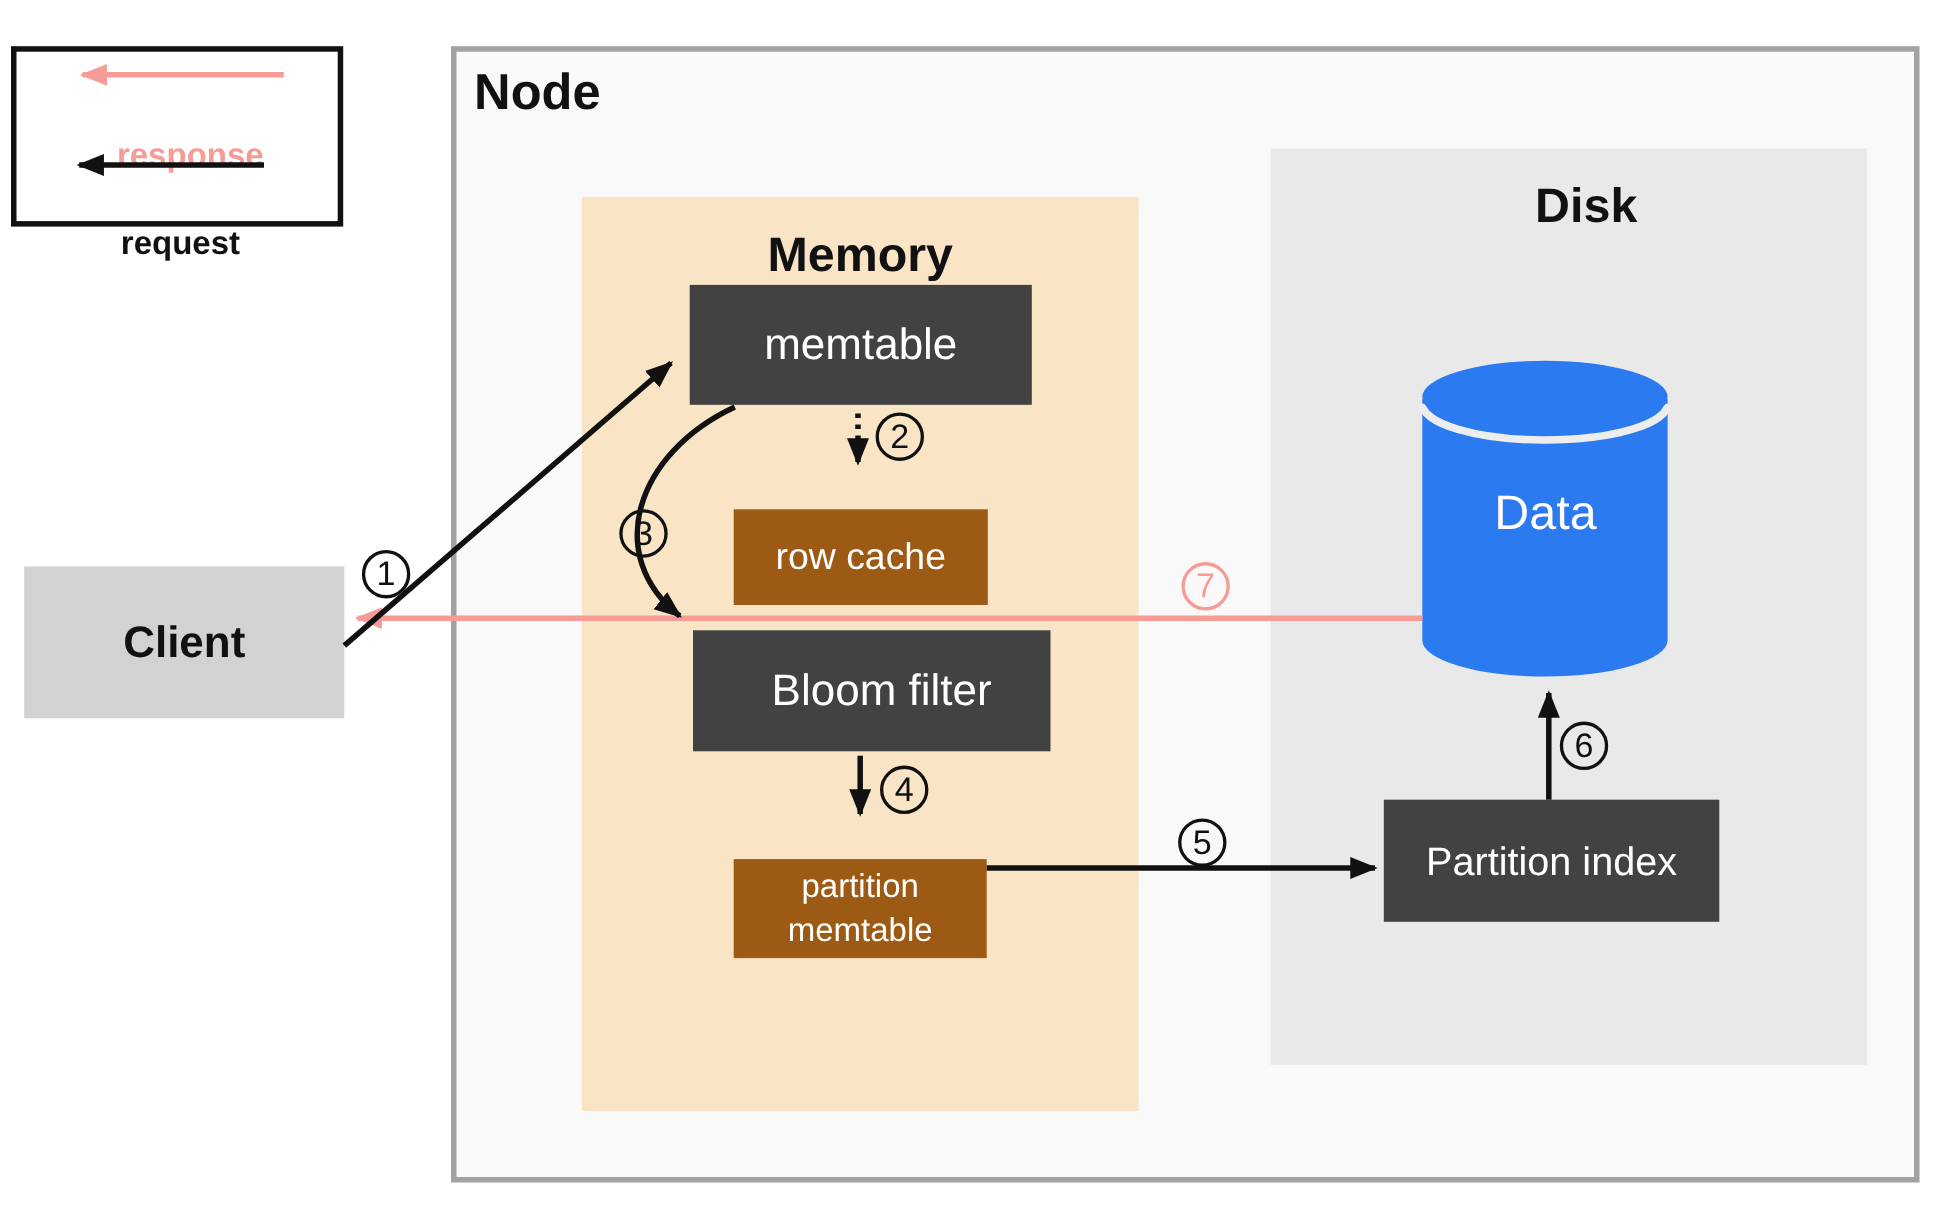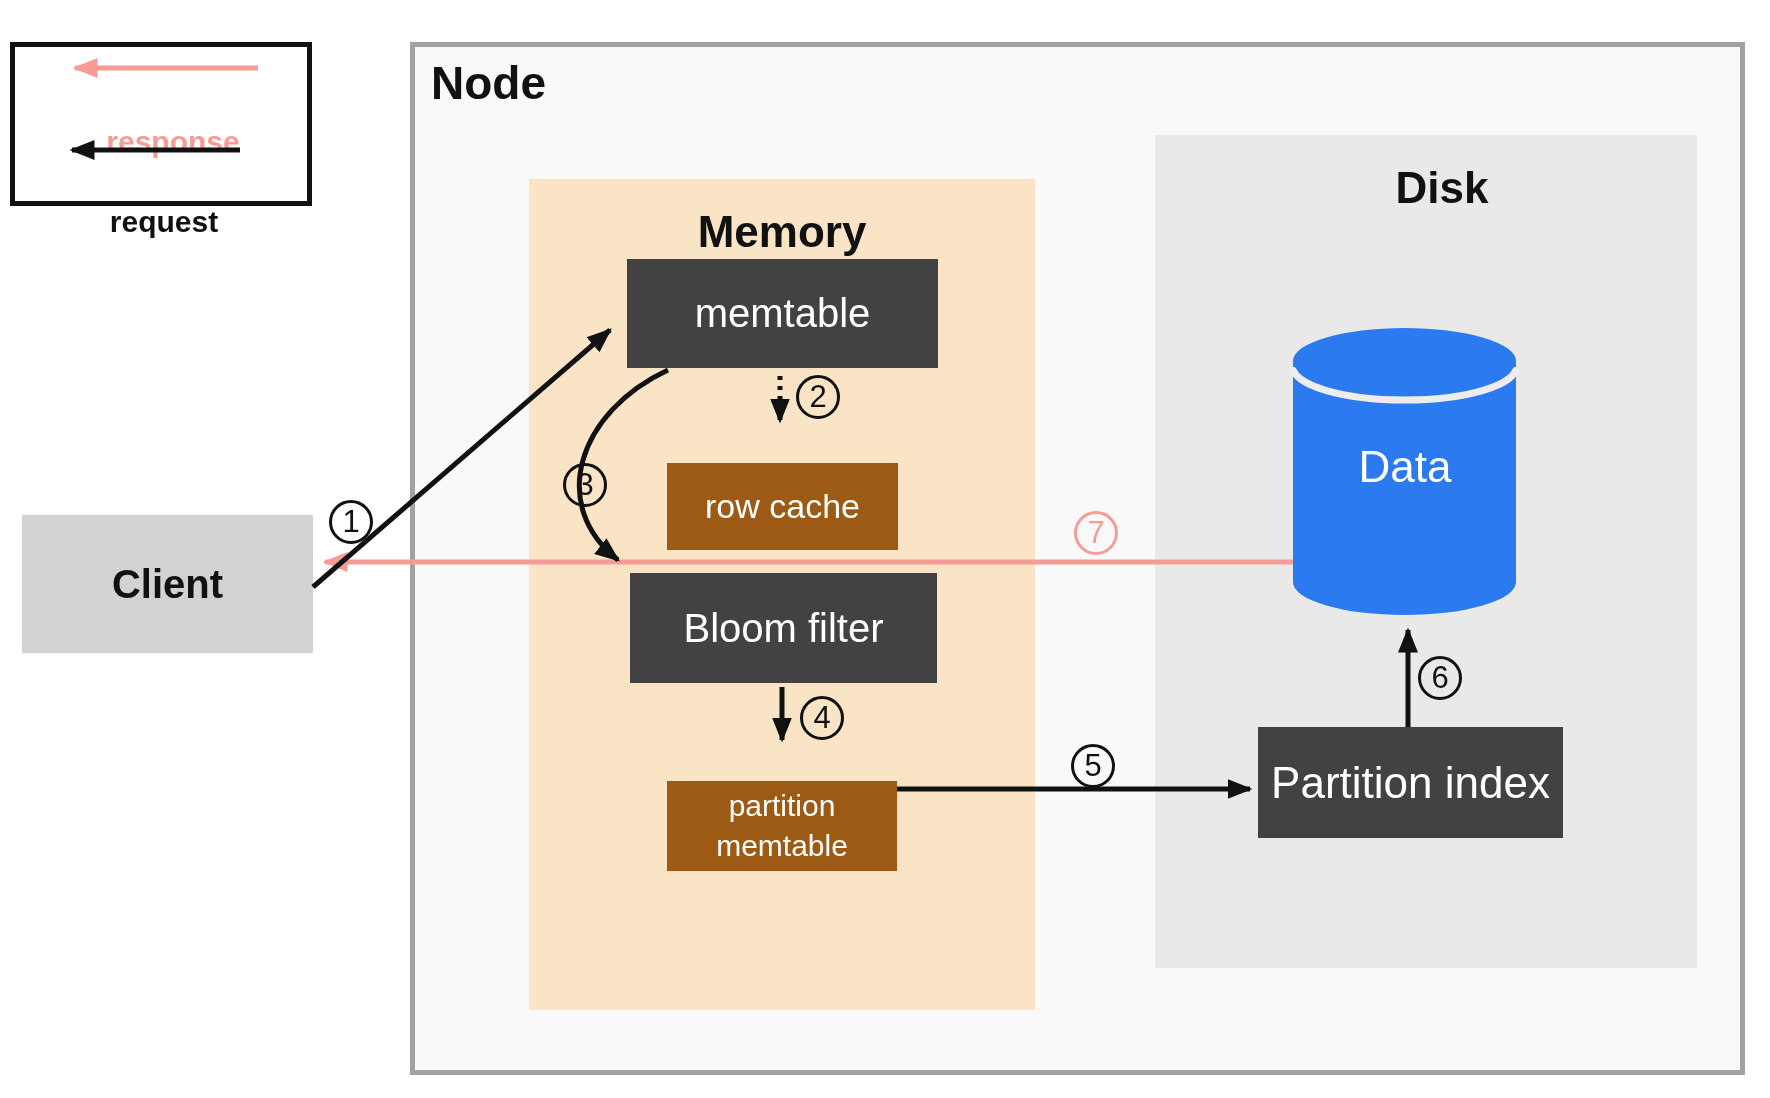--- a/index.html
+++ b/index.html
@@ -18,23 +18,23 @@
   .node-box{left:410px;top:42px;width:1335px;height:1033px;background:#f9f9f9;border:5px solid #a2a2a2;box-sizing:border-box;z-index:1;}
   .node-title{left:431px;top:56px;font-size:46px;font-weight:bold;z-index:2;}
   .memory-panel{left:529px;top:135px;width:506px;height:831px;background:#fae4c6;z-index:1;margin-top:44px;}
   .disk-panel{left:1155px;top:135px;width:510px;height:833px;background:#e9e9e9;z-index:1;padding-left:32px;}
   .panel-title{width:100%;text-align:center;padding-top:28px;font-size:44px;font-weight:bold;}
   
   .dark-box{background:#424242;color:#fff;display:flex;align-items:center;justify-content:center;z-index:2;text-align:center;}
   .brown-box{background:#9d5a14;color:#fff;display:flex;align-items:center;justify-content:center;z-index:2;text-align:center;margin-top:36px;}
   .memtable-box{left:627px;top:259px;width:311px;height:109px;font-size:40px;}
   .rowcache-box{left:667px;top:427px;width:231px;height:87px;font-size:34px;}
-  .bloom-box{left:630px;top:573px;width:307px;height:110px;font-size:40px;}
+  .bloom-box{left:630px;top:573px;width:307px;height:110px;font-size:40px;padding-left:18px;}
   .psummary-box{left:667px;top:745px;width:230px;height:90px;font-size:30px;line-height:1.35;flex-direction:column;}
-  .pindex-box{left:1258px;top:727px;width:305px;height:111px;font-size:44px;}
+  .pindex-box{left:1258px;top:727px;width:305px;height:111px;font-size:36px;}
   .data-label{left:1295px;top:442px;width:220px;text-align:center;font-size:44px;color:#fff;z-index:6;}
   
   .step{position:absolute;width:44px;height:44px;border:3px solid #111;border-radius:50%;
         box-sizing:border-box;display:flex;align-items:center;justify-content:center;
         font-size:31px;color:#111;z-index:6;background:transparent;}
   .step.pink{border-color:#f69c97;color:#f69c97;}
   .step1{left:329px;top:500px;}
   .step2{left:796px;top:375px;}
   .step3{left:563px;top:463px;}
   .step4{left:800px;top:696px;}

